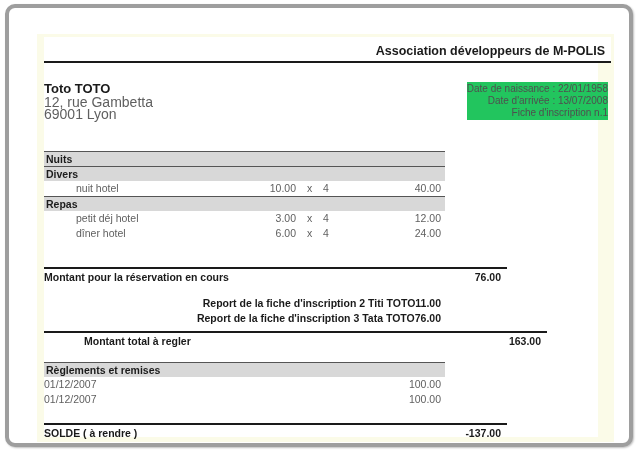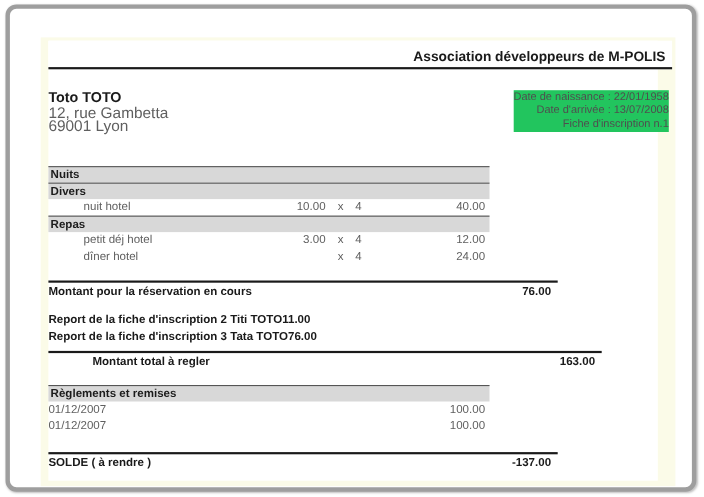--- a/index.html
+++ b/index.html
@@ -105,28 +105,28 @@
     justify-content: space-between;
     font-size: 10.5px;
     font-weight: bold;
     color: #1a1a1a;
     padding: 2px 6px 0 0;
     line-height: 13px;
   }
   .report-row {
     width: 397px;
     display: flex;
-    justify-content: flex-start;
+    justify-content: flex-end;
     font-size: 10.5px;
     font-weight: bold;
     color: #1a1a1a;
     height: 15px;
     line-height: 15px;
   }
-  .mt11 { margin-top: 14px; }
+  .mt11 { margin-top: 26px; }
   .mt12 { margin-top: 12px; }
   .mt5  { margin-top: 5px; padding-left: 40px; }
   .mt14 { margin-top: 14px; }
   .mt16 { margin-top: 16px; }
 </style>
 </head>
 <body>
 
 <div class="window-frame">
   <div class="sheet" style="left:28px; top:26px;">
@@ -164,20 +164,21 @@
         <div class="item-row">
           <span class="i-label">petit déj hotel</span>
           <span class="i-price">3.00</span>
           <span class="i-mult">x</span>
           <span class="i-qty">4</span>
           <span class="i-amount">12.00</span>
         </div>
 
         <div class="item-row">
           <span class="i-label">dîner hotel</span>
+          <span class="i-price">6.00</span>
           <span class="i-mult">x</span>
           <span class="i-qty">4</span>
           <span class="i-amount">24.00</span>
         </div>
       </div>
 
       <div class="total-line mt11">
         <span>Montant pour la réservation en cours</span>
         <span>76.00</span>
       </div>

